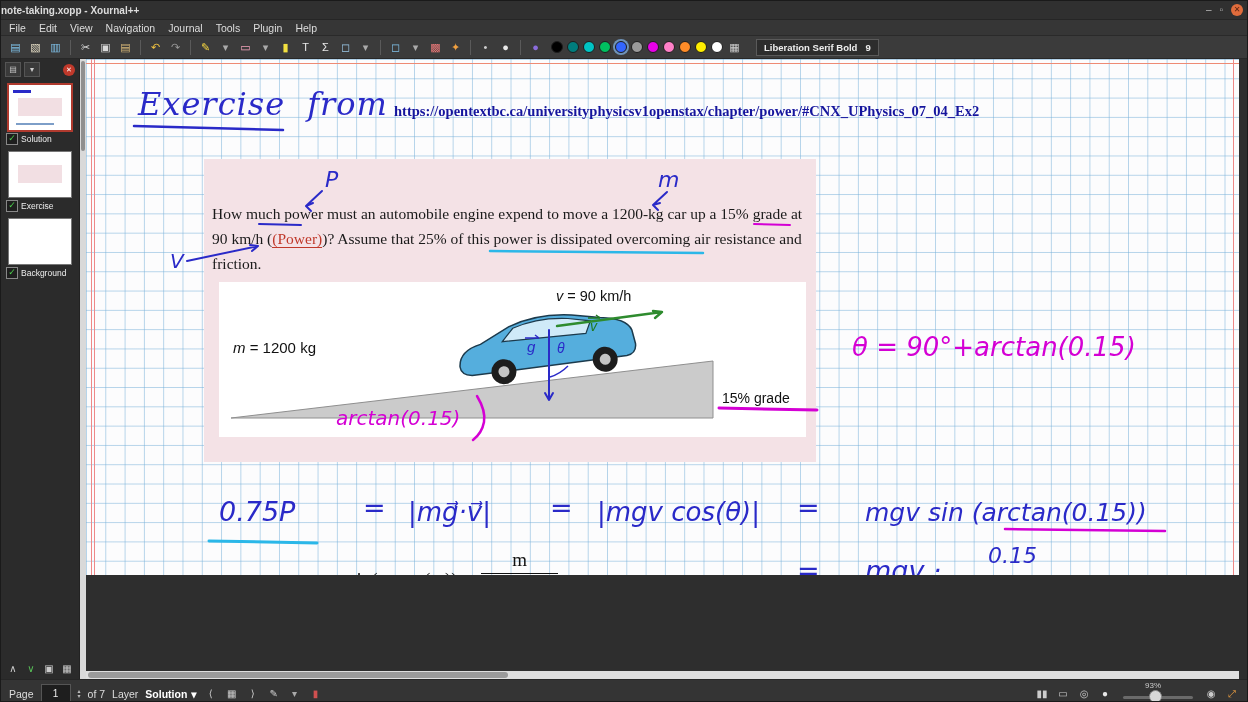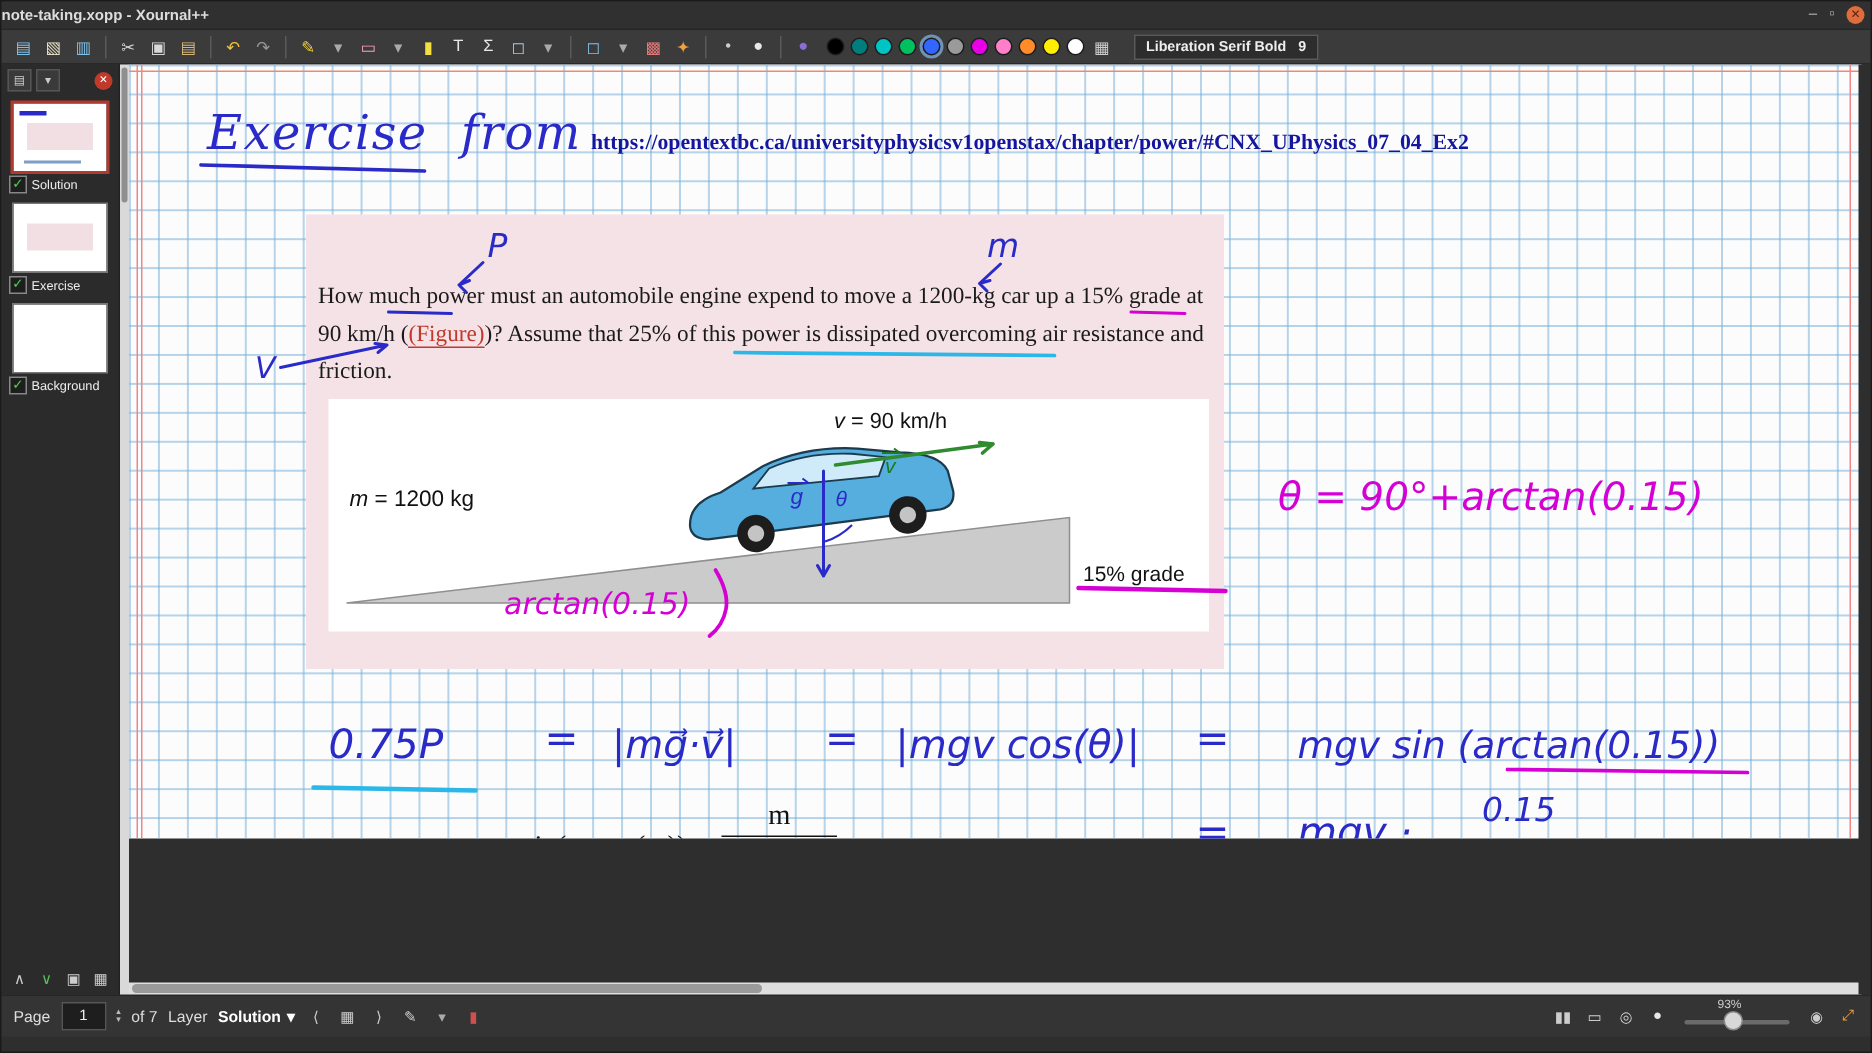--- a/index.html
+++ b/index.html
@@ -103,20 +103,38 @@
 
   <div class="titlebar">
     <div class="title">note-taking.xopp - Xournal++</div>
     <div class="win-controls">
       <span class="win-btn">–</span>
       <span class="win-btn">▫</span>
       <span class="win-close">✕</span>
     </div>
   </div>
 
+  <div class="menubar">
+
+      <span class="menu-item">File</span>
+
+      <span class="menu-item">Edit</span>
+
+      <span class="menu-item">View</span>
+
+      <span class="menu-item">Navigation</span>
+
+      <span class="menu-item">Journal</span>
+
+      <span class="menu-item">Tools</span>
+
+      <span class="menu-item">Plugin</span>
+
+      <span class="menu-item">Help</span>
+    </div>
 
   <div class="toolbar">
     <span style="display:flex;align-items:center;gap:3px;">
 
         <span class="tb-icon" style="color: rgb(127, 192, 232);">▤</span>
 
         <span class="tb-icon" style="color: rgb(232, 224, 200);">▧</span>
 
         <span class="tb-icon" style="color: rgb(127, 192, 232);">▥</span>
 
@@ -261,21 +279,21 @@
       <div class="rule vr"></div>
 
       <div class="heading">
         <span>Exercise</span><span class="w2">from</span>
       </div>
 
       <div class="url u1">https://opentextbc.ca/universityphysicsv1openstax/chapter/power/#CNX_UPhysics_07_04_Ex2</div>
 
       <div class="problem">
         <div class="prob-text">
-          <span>How much power must an automobile engine expend to move a 1200-kg car up a 15% grade at 90 km/h (</span><span class="fig-link">(Figure)</span><span>)? Assume that 25% of this power is dissipated overcoming air resistance and friction.</span>
+          <span>How much power must an automobile engine expend to move a 1200-kg car up a 15% grade at 90 km/h (</span><span class="fig-link">(Power)</span><span>)? Assume that 25% of this power is dissipated overcoming air resistance and friction.</span>
         </div>
 
         <div class="figbox">
           <svg width="587" height="155" viewBox="0 0 587 155">
             <polygon points="12,136 494,79 494,136" fill="#cbcbcb" stroke="#8f8f8f" stroke-width="1"></polygon>
 
             <g transform="translate(230,36) rotate(-7)">
               <path d="M5,50 Q6,34 28,30 L58,16 Q88,6 122,12 L150,18 Q176,22 180,34 L182,48 Q182,58 172,59 L16,60 Q5,58 5,50 Z" fill="#55aedd" stroke="#1c3a4c" stroke-width="1.5"></path>
               <path d="M50,30 L62,18 Q88,10 118,15 L140,20 L134,32 Z" fill="#cfeaf8" stroke="#1c3a4c" stroke-width="1.2"></path>
               <circle cx="48" cy="60" r="12.5" fill="#1d1d1d"></circle>

